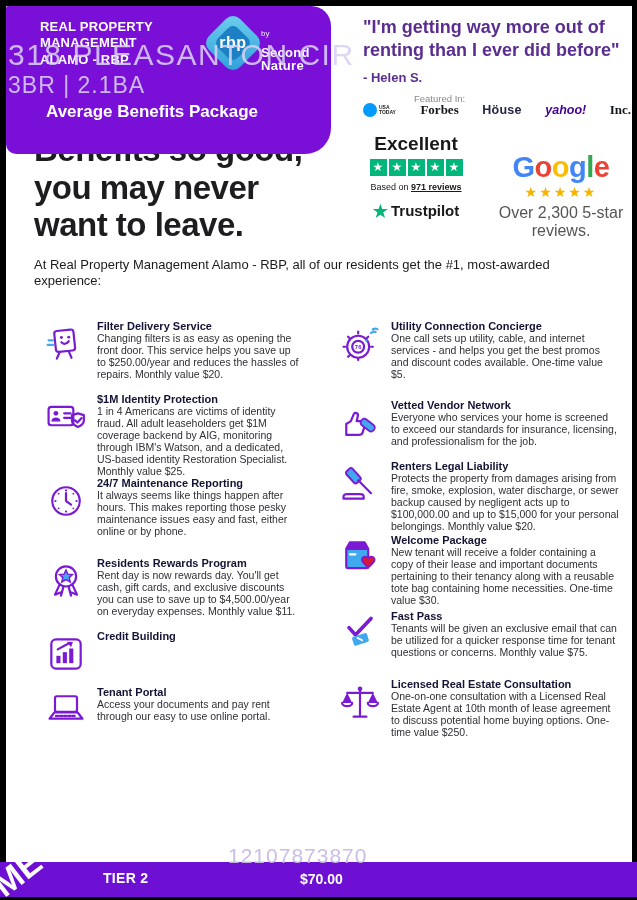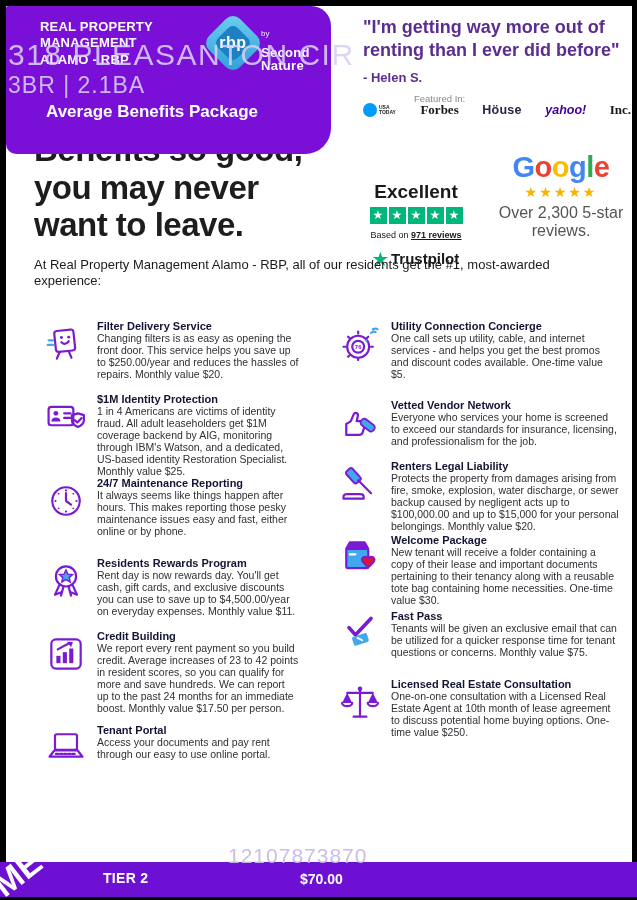--- a/index.html
+++ b/index.html
@@ -34,21 +34,21 @@
   .featured-row{position:absolute;left:363px;top:102px;width:268px;display:flex;
                 align-items:center;justify-content:space-between;}
   .logo-usatoday{display:flex;align-items:center;gap:2px;}
   .usat-circle{width:14px;height:14px;border-radius:50%;background:#009bff;display:inline-block;}
   .usat-text{font-size:5px;font-weight:bold;color:#1a1a1a;width:18px;line-height:1.1;}
   .logo-forbes,.logo-inc{font-family:"Liberation Serif",serif;font-weight:bold;font-size:13px;color:#14171c;}
   .logo-house{font-weight:bold;font-size:12.5px;color:#262645;letter-spacing:.3px;}
   .logo-yahoo{font-weight:bold;font-style:italic;font-size:12.5px;color:#430095;}
   
   .tp-block{position:absolute;left:350px;top:133px;width:132px;text-align:center;}
-  .tp-excellent{font-size:19px;font-weight:bold;color:#191919;margin-top:48px;}
+  .tp-excellent{font-size:19px;font-weight:bold;color:#191919;}
   .tp-stars{margin-top:4px;display:flex;justify-content:center;gap:2px;}
   .tp-star{width:17px;height:17px;background:#00b67a;display:inline-block;}
   .tp-star::before{content:"★";color:#fff;font-size:12px;line-height:17px;display:block;text-align:center;}
   .tp-based{margin-top:6px;font-size:9px;color:#191919;}
   .tp-based b{text-decoration:underline;}
   .tp-brand{margin-top:9px;font-size:15px;font-weight:bold;color:#191919;}
   .tp-brand-star::before{content:"★";color:#00b67a;font-size:17px;margin-right:3px;vertical-align:-1px;}
   .g-block{position:absolute;left:487px;top:141px;width:148px;text-align:center;margin-top:12px;}
   .g-logo{font-size:29px;font-weight:bold;letter-spacing:-.5px;line-height:1;}
   .gl0,.gl3{color:#4285F4}.gl1,.gl5{color:#EA4335}.gl2{color:#FBBC05}.gl4{color:#34A853}
@@ -250,21 +250,20 @@
               <rect x="13.5" y="26" width="4.5" height="8"></rect>
               <rect x="20.5" y="22" width="4.5" height="12"></rect>
               <rect x="27.5" y="18" width="4.5" height="16"></rect>
             </g>
             <path class="st" d="M15 19c5-3 9-5 13-7"></path>
             <path class="fp" d="M25 10.5l6.5.5-2 5.5z"></path>
           </svg>
       </span>
       <div class="btext">
         <div class="btitle">Credit Building</div>
-        <div class="bbody">We report every rent payment so you build credit. Average increases of 23 to 42 points in resident scores, so you can qualify for more and save hundreds. We can report up to the past 24 months for an immediate boost. Monthly value $17.50 per person.</div>
       </div>
     </div>
 
     <div class="benefit">
       <span class="bicon">
         <svg viewBox="0 0 48 48">
             <rect class="st" x="12" y="9" width="24" height="17" rx="2"></rect>
             <path class="st" d="M6 33.5h36l-5.5-7h-25z"></path>
             <path class="st" d="M13 30.5h22" stroke-dasharray="2.5 2"></path>
           </svg>

